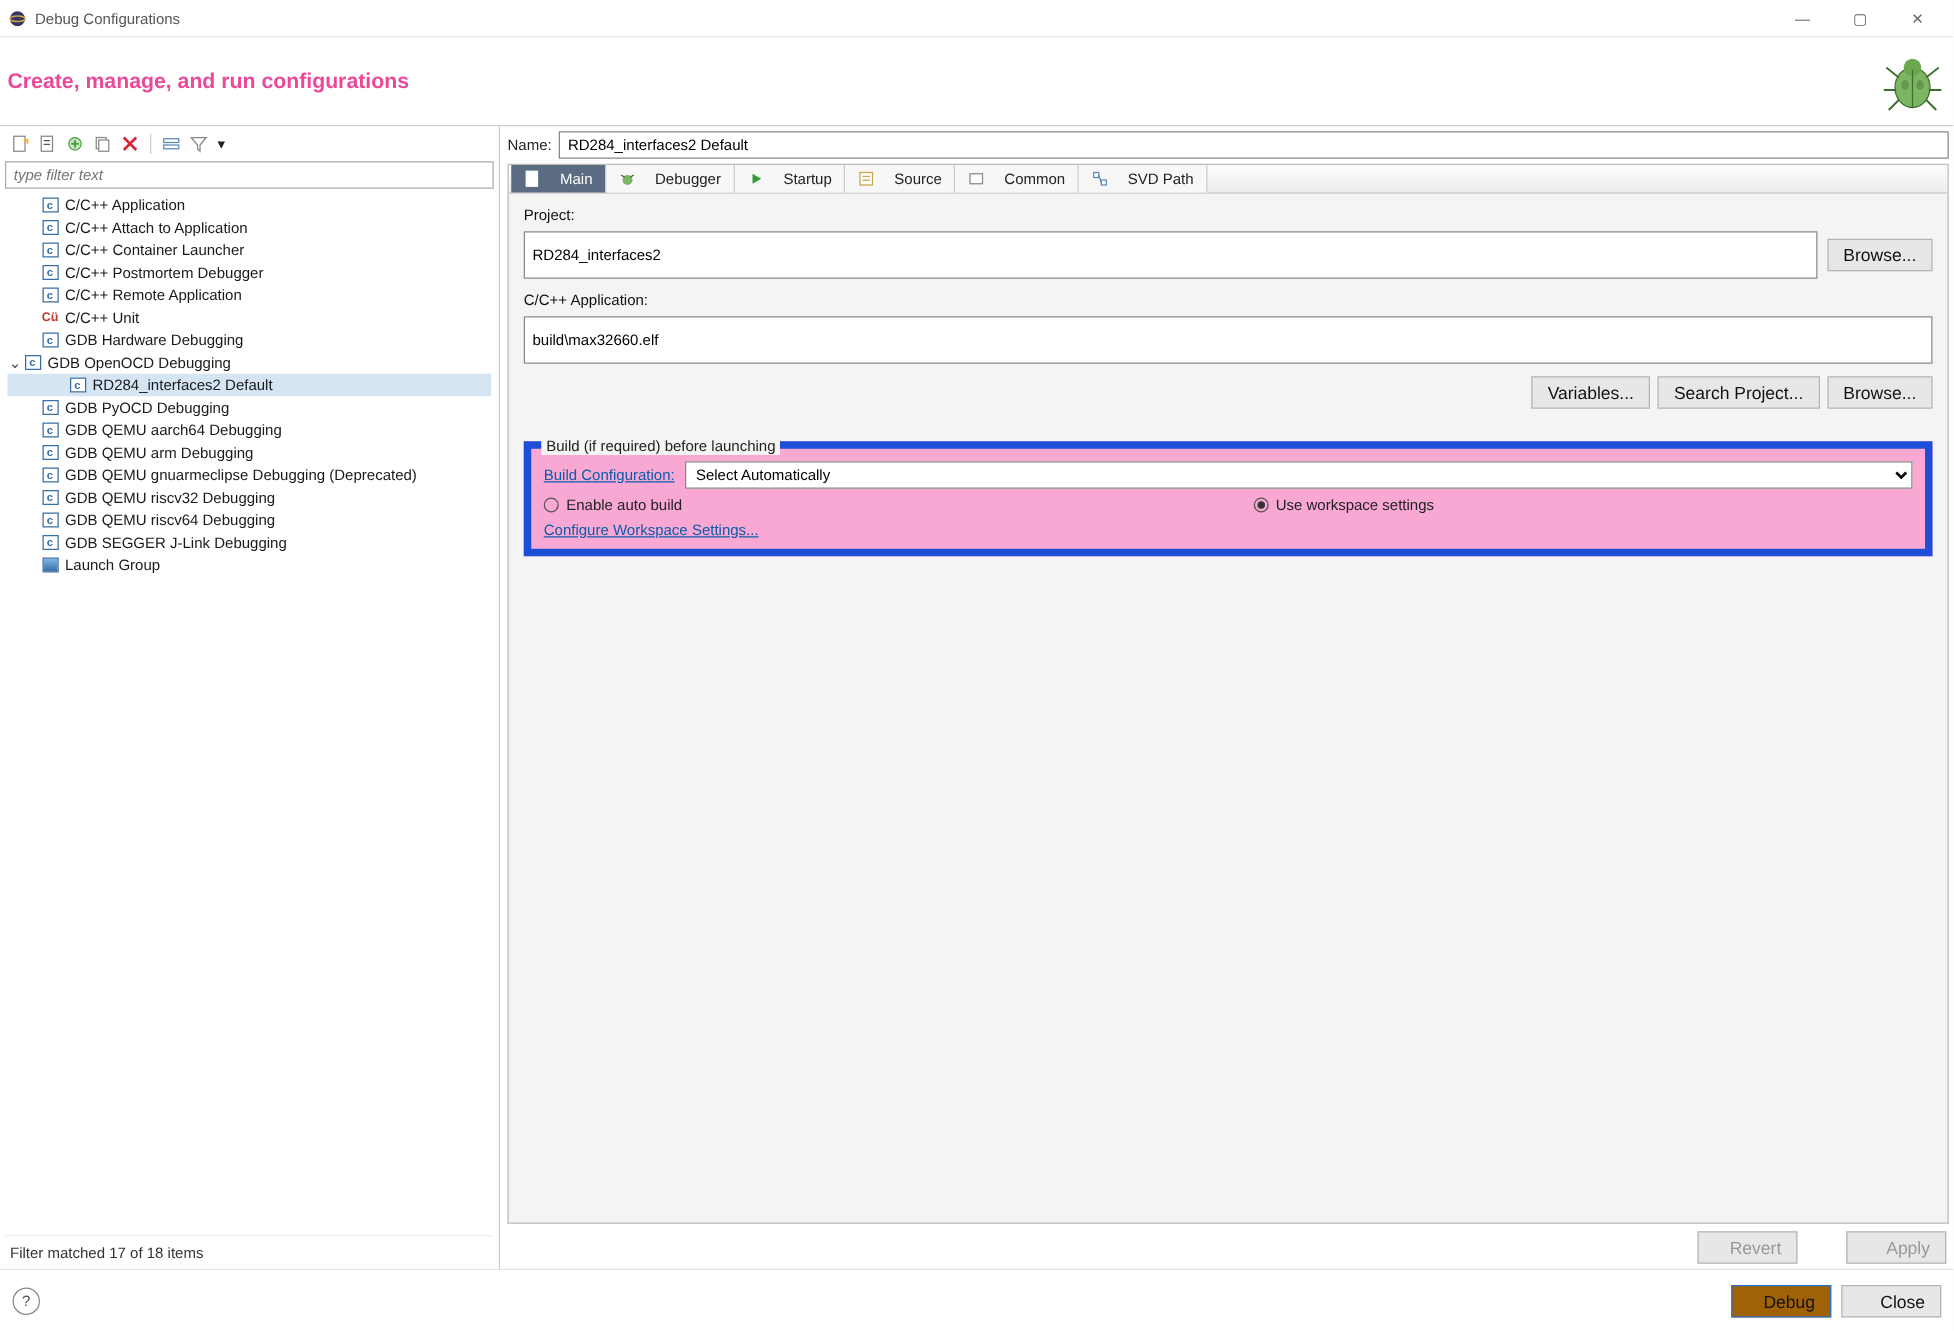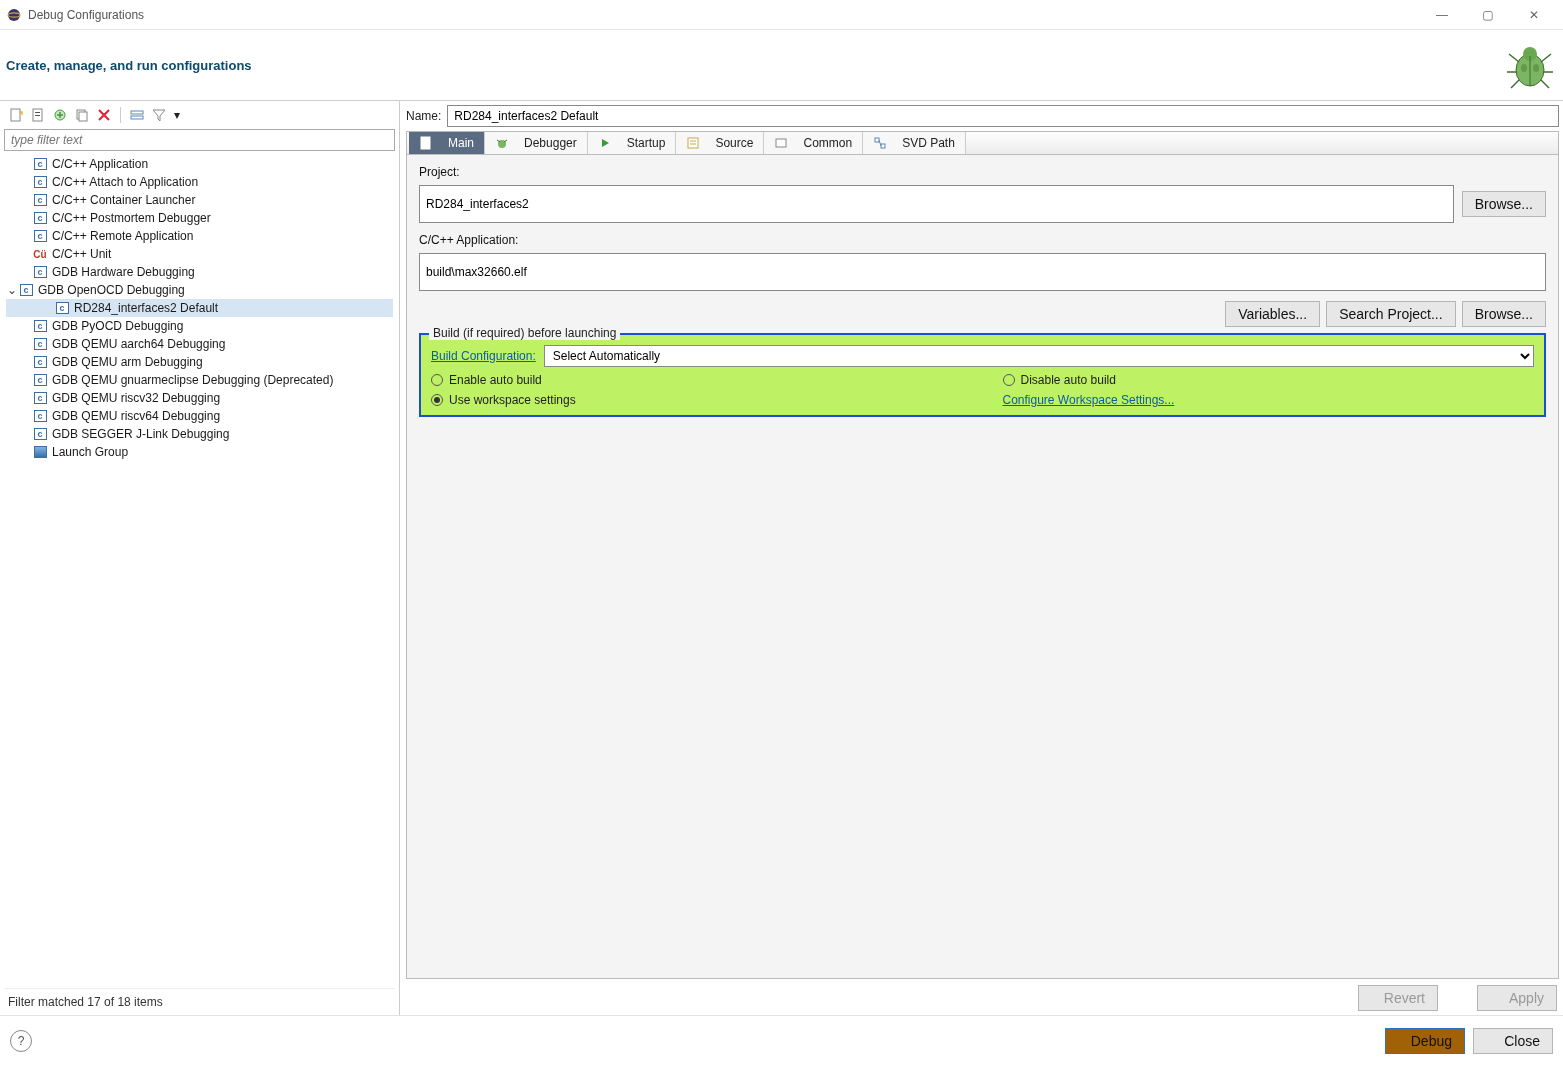--- a/index.html
+++ b/index.html
@@ -5,21 +5,21 @@
   * { box-sizing: border-box; font-family: "Segoe UI", Tahoma, sans-serif; font-size: 12px; }
   body { margin: 0; background: #fff; color: #222; width:1563px; height:1065px; overflow:hidden; }
   .titlebar { display:flex; align-items:center; height:30px; padding:0 6px; border-bottom:1px solid #e5e5e5; color:#444; }
   .titlebar .eclipse-icon { width:16px; height:16px; margin-right:6px; display:inline-flex; align-items:center; justify-content:center; }
   .titlebar .eclipse-icon svg { width:16px; height:16px; }
   .titlebar .title { flex:1; color:#555; }
   .titlebar .win-btns { display:flex; gap:12px; color:#666; padding-right:6px; }
   .titlebar .win-btns span { width:34px; text-align:center; cursor:default; }
 
   .banner { display:flex; align-items:center; justify-content:space-between; padding:10px 8px 10px 4px; background:#fff; }
-  .banner h1 { margin:0; font-size:13px; font-weight:bold; color:#0c4a6e; padding-left:2px; }
+  .banner h1 { margin:0; font-size:17px; font-weight:bold; color:#ec4899; padding-left:2px; }
   .banner .bug { width:50px; height:50px; }
   .banner .bug svg { width:100%; height:100%; }
 
   .split { display:flex; height: calc(1065px - 30px - 70px - 50px); border-top:1px solid #ccc; }
   .left { width:400px; border-right:1px solid #ccc; display:flex; flex-direction:column; padding:4px 4px 0 4px; background:#fff; }
   .right { flex:1; display:flex; flex-direction:column; padding:4px 4px 4px 6px; }
 
   .toolbar { display:flex; align-items:center; gap:6px; padding:2px 4px 6px 4px; }
   .toolbar .sep { width:1px; height:16px; background:#ccc; margin:0 2px; }
   .tb-btn { width:16px; height:16px; display:inline-flex; align-items:center; justify-content:center; cursor:pointer; }
@@ -52,21 +52,21 @@
   .tab-body { flex:1; border:1px solid #bbb; border-top:none; background:#f4f4f4; padding:10px 12px; display:flex; flex-direction:column; gap:6px; overflow:auto; }
 
   .form-label { font-size:12px; color:#111; }
   .form-input { width:100%; height:38px; border:1px solid #888; padding:2px 6px; background:#fff; }
   .row { display:flex; gap:8px; align-items:center; }
   .btn { background:#e7e7e7; border:1px solid #b5b5b5; padding:4px 12px; min-width:80px; text-align:right; cursor:pointer; font-size:14px; color:#111; }
   .btn.primary { border:1px solid #2a72c8; background:#a16207; }
   .btn.disabled { color:#999; cursor:default;margin-left:31px; }
   .btn-row-right { display:flex; justify-content:flex-end; gap:6px; margin-top:4px; }
 
-  .group { border:2px solid #1d4ed8; margin-top:0; padding:10px 10px 8px 10px; position:relative; background:#bef264; }
+  .group { border:6px solid #1d4ed8; margin-top:20px; padding:10px 10px 8px 10px; position:relative; background:#f9a8d4; }
   .group .legend { position:absolute; top:-9px; left:8px; background:#f4f4f4; padding:0 4px; color:#222; }
 
   .link { color:#0b5cab; text-decoration:underline; cursor:pointer; }
   .radio-grid { display:grid; grid-template-columns:1fr 1fr; gap:6px 40px; margin-top:6px; align-items:center; }
   .radio { display:flex; align-items:center; gap:6px; }
   .radio-dot { width:12px; height:12px; border:1px solid #555; border-radius:50%; display:inline-flex; align-items:center; justify-content:center; }
   .radio-dot.on::after { content:""; width:6px; height:6px; background:#333; border-radius:50%; }
 
   select.buildconf { flex:1; height:22px; border:1px solid #888; padding:1px 4px; background:#fff; }
 
@@ -369,24 +369,20 @@
           <select class="buildconf">
             <option>Select Automatically</option>
           </select>
         </div>
         <div class="radio-grid">
           <label class="radio">
               <span class="radio-dot"></span>
               <span>Enable auto build</span>
             </label>
           <label class="radio">
-              <span class="radio-dot"></span>
-              <span>Disable auto build</span>
-            </label>
-          <label class="radio">
               <span class="radio-dot on"></span>
               <span>Use workspace settings</span>
             </label>
           <span class="link">Configure Workspace Settings...</span>
         </div>
       </div>
     </div>
 
     <div class="right-panel-bottom">
       <div class="btn disabled">Revert</div>

